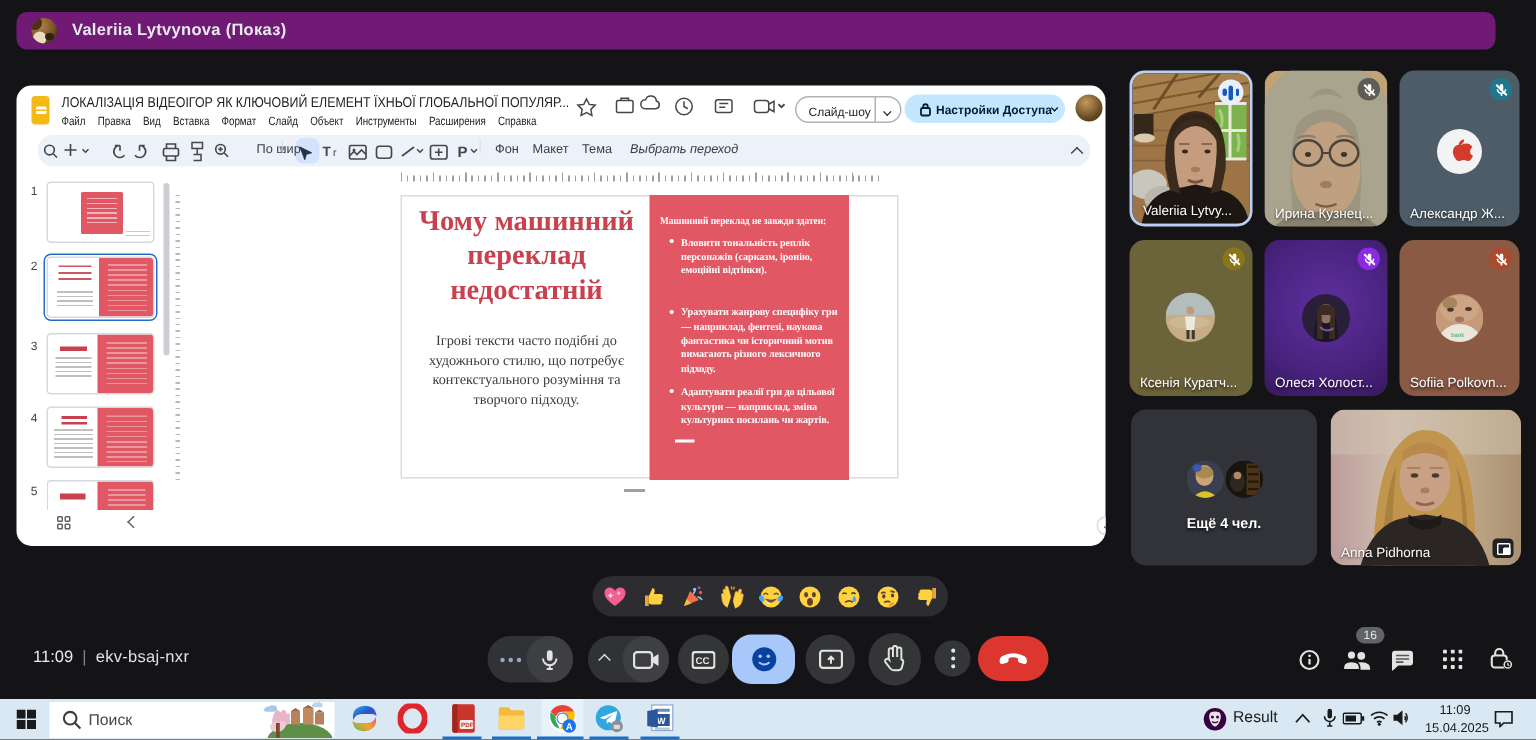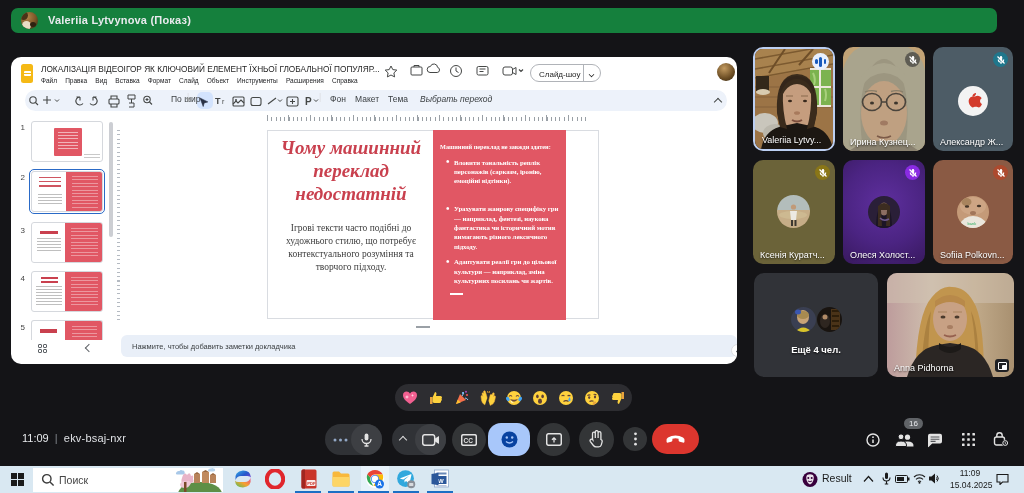--- a/index.html
+++ b/index.html
@@ -1,19 +1,19 @@
 <!DOCTYPE html>
 <html><head>
 <meta charset="utf-8">
 <style>
 * { margin:0; padding:0; box-sizing:border-box; }
 html,body { width:1024px; height:493px; overflow:hidden; background:#141417; font-family:"Liberation Sans", sans-serif; }
 .abs { position:absolute; }
 
-#topbar { left:11px; top:8px; width:986px; height:25px; background:#15803d; border-radius:7px; }
+#topbar { left:11px; top:8px; width:986px; height:25px; background:#701a75; border-radius:7px; }
 #topbar .av { left:10px; top:4px; width:17px; height:17px; border-radius:50%; background:radial-gradient(circle at 35% 30%, #b5854a, #7a5426 55%, #2e2210 95%); }
 #topbar .nm { left:37px; top:6px; font-size:11px; font-weight:700; color:#e9eaee; letter-spacing:.2px;}
 
 #win { left:11px; top:57px; width:726px; height:307px; background:#ffffff; border-radius:10px; overflow:hidden; }
 #slicon { left:10px; top:7px; width:12px; height:19px; background:#f5b915; border-radius:2.5px; }
 #slicon b { position:absolute; left:2.5px; top:7px; width:7px; height:5px; background:#fff; border-radius:1px;}
 #slicon i { position:absolute; left:2.5px; top:8.8px; width:7px; height:1.4px; background:#f5b915; }
 #title { left:29.5px; top:5.5px; font-size:9.5px; color:#1f1f1f; font-weight:400; transform:scaleX(.87); transform-origin:0 0; white-space:nowrap;}
 #menus { left:30px; top:19px; font-size:8px; color:#202124; transform:scaleX(.815); transform-origin:0 0; white-space:nowrap;}
 #menus span { margin-right:10px; }
@@ -37,21 +37,21 @@
 .fnum { left:4px; width:10px; text-align:right; font-size:8px; color:#444; }
 .thumb { left:20px; width:72px; height:41px; background:#fff; border:1px solid #d5d8dd; border-radius:3px; overflow:hidden;}
 .thumb .rp { position:absolute; right:0; top:0; width:36px; height:100%; background:#e15764; }
 .mb { position:absolute; }
 #strollbar { left:98px; top:65px; width:4px; height:115px; background:#ccced3; border-radius:2px;}
 
 #hruler { left:256px; top:60px; width:322px; height:4px; background:repeating-linear-gradient(90deg,#9aa0a6 0 1px,transparent 1px 4.3px); }
 #hruler2 { left:256px; top:58px; width:322px; height:6px; background:repeating-linear-gradient(90deg,#9aa0a6 0 1px,transparent 1px 21.5px); }
 #vruler { left:106px; top:73px; width:3px; height:190px; background:repeating-linear-gradient(180deg,#b4bac2 0 1px,transparent 1px 4.3px); }
 #slide { left:256px; top:73px; width:332px; height:189px; background:#fff; border:1px solid #d9dce1; font-family:"Liberation Serif", serif; }
-#slide h1 { position:absolute; left:0px; top:5px; width:166px; text-align:center; font-size:19px; line-height:23px; color:#c9404e; font-weight:700;font-style:italic; }
+#slide h1 { position:absolute; left:0px; top:5px; width:166px; text-align:center; font-size:19px; line-height:23px; color:#c9404e; font-weight:700; }
 #slide .body { position:absolute; left:9px; top:91px; width:148px; text-align:center; font-size:9.5px; line-height:13px; color:#3c3c3c; }
 #redpanel { position:absolute; left:165px; top:-1px; width:133px; height:190px; background:#e15764; color:#fff; }
 #redpanel .h { position:absolute; left:7px; top:13px; width:150px; font-size:7px; font-weight:700; transform:scaleX(.89); transform-origin:0 0; white-space:nowrap;}
 #redpanel ul { position:absolute; left:12px; top:27.5px; width:117px; list-style:none; }
 #redpanel li { position:relative; padding-left:9px; font-size:6.8px; line-height:9.3px; font-weight:700; letter-spacing:-.05px;}
 #redpanel li:before { content:"\2022"; position:absolute; left:1px; top:-0.5px; font-size:10px;}
 #redpanel .dash { position:absolute; left:17px; top:163px; width:13px; height:1.5px; background:#fff; }
 #slidedash { left:405px; top:269px; width:14px; height:1.5px; background:#9aa0a6; }
 #notesbar { left:110px; top:278px; width:616px; height:22px; background:#e9eff8; border-radius:6px; }
 #notesbar .t { position:absolute; left:11px; top:7px; font-size:7.5px; color:#3c4043; }
@@ -114,20 +114,28 @@
       <rect x="492" y="10" width="9.5" height="8" rx="2"></rect>
       <path d="M501.5 12.5 l3.5 -2 v7 l-3.5 -2"></path>
       <path d="M508 12.5 l2 2 2 -2" stroke-width="1.2"></path>
     </g>
   </svg>
   <div id="btn-show" class="abs">
       <span class="t">Слайд-шоу</span>
       <span class="d"></span>
       <span class="c"></span>
     </div>
+  <div id="btn-share" class="abs">
+    <svg style="position:absolute;left:9px;top:4.5px;" width="10" height="10" viewBox="0 0 10 10">
+        <rect x="2" y="4" width="6" height="5" rx="1" fill="none" stroke="#001d35" stroke-width="1.2"></rect>
+        <path d="M3.5 4 V3 a1.5 1.5 0 0 1 3 0 V4" fill="none" stroke="#001d35" stroke-width="1.2"></path>
+      </svg>
+    <span class="t">Настройки Доступа</span>
+      <span class="c"></span>
+  </div>
   <div id="hdr-av" class="abs"></div>
 
   <div id="toolbar" class="abs"></div>
   <div id="tb-cursor" class="abs"></div>
   <svg class="abs" style="left:14px; top:33px;" width="310" height="21" viewBox="0 0 310 21">
     <g fill="none" stroke="#444746" stroke-width="1.1">
       <circle cx="8" cy="10" r="3.2"></circle>
         <path d="M10.5 12.5 l2.5 2.5"></path>
       <path d="M22 6 v8 M18 10 h8"></path>
         <path d="M30 9.5 l2 2 2 -2" stroke-width="1"></path>
@@ -211,23 +219,20 @@
       <div class="h">Машинний переклад не завжди здатен:</div>
       <ul>
         <li style="margin-bottom:19px;">Вловити тональність реплік персонажів (сарказм, іронію, емоційні відтінки).</li>
         <li style="margin-bottom:6.5px;">Урахувати жанрову специфіку гри — наприклад, фентезі, наукова фантастика чи історичний мотив вимагають різного лексичного підходу.</li>
         <li>Адаптувати реалії гри до цільової культури — наприклад, зміна культурних посилань чи жартів.</li>
       </ul>
       <div class="dash"></div>
     </div>
   </div>
   <div id="slidedash" class="abs"></div>
-  <div id="notesbar" class="abs">
-      <span class="t">Нажмите, чтобы добавить заметки докладчика</span>
-    </div>
   <div id="gridbtn" class="abs">
       <div style="left:0;top:0;"></div>
       <div style="left:5px;top:0;"></div>
       <div style="left:0;top:5px;"></div>
       <div style="left:5px;top:5px;"></div>
     </div>
   <div id="backbtn" class="abs"></div>
   <div id="sidechev" class="abs"></div>
 </div>
 

